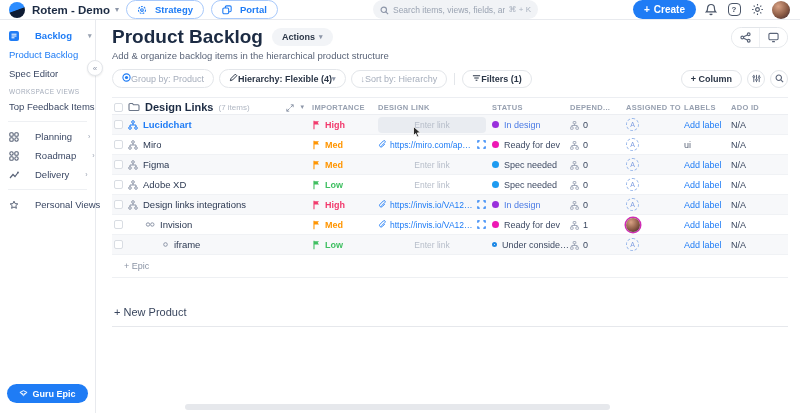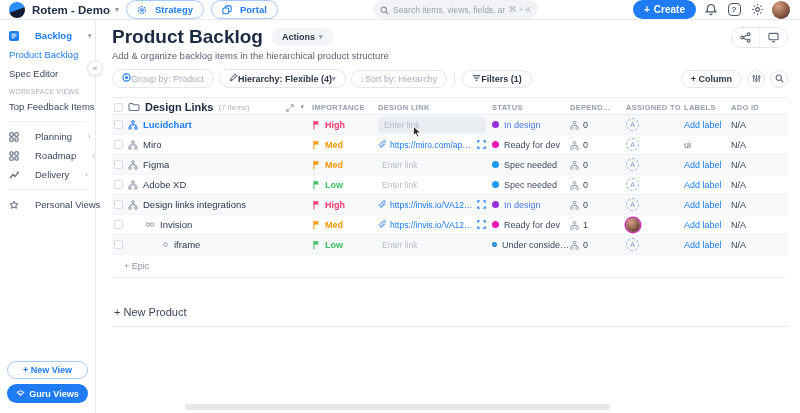--- a/index.html
+++ b/index.html
@@ -63,21 +63,21 @@
   .row-grid { display:grid; grid-template-columns:200px 66px 114px 78px 56px 58px 47px 1fr; align-items:center; }
   .ghead { height:17px; border-bottom:1px solid #eceef2; }
   .ghead .gname { display:flex; align-items:center; gap:5px; padding-left:2px; }
   .gtitle { font-size:11px; font-weight:bold; color:#1c2b43; }
   .gcount { font-size:8px; color:#b0b7c3; }
   .gicons { margin-left:auto; display:flex; align-items:center; gap:6px; padding-right:8px; color:#8d96a8; }
   .col-h { font-size:7.5px; color:#97a0b0; letter-spacing:.3px; font-weight:bold; white-space:nowrap; overflow:hidden; }
 
   .row { height:20px; border-bottom:1px solid #f0f2f5; }
   .row.stripe { background:#f7f8fa; }
-  .cell { display:flex; align-items:center; min-width:0; }
+  .cell { display:flex; align-items:center; min-width:0;text-align:center; }
   .cb { width:9px; height:9px; border:1px solid #d9dde3; border-radius:2px; background:#fff; flex:0 0 auto; cursor:pointer; }
   .name-cell { gap:5px; padding-left:2px; }
   .item-icon { display:flex; color:#8d96a8; flex:0 0 auto; }
   .item-icon.blue { color:#1f7cf5; }
   .item-name { font-size:9.5px; color:#2b3851; white-space:nowrap; overflow:hidden; text-overflow:ellipsis; cursor:pointer; }
   .item-name.blue { color:#1f7cf5; font-weight:bold; }
   .imp-cell { gap:4px; }
   .imp-text { font-size:9px; font-weight:bold; }
   .link-cell { font-size:8.5px; gap:3px; padding-right:6px; position:relative; }
   .link-text { color:#1f7cf5; white-space:nowrap; overflow:hidden; text-overflow:ellipsis; flex:1; cursor:pointer; }
@@ -222,27 +222,26 @@
       <div class="sb-item">
         <span class="sb-ico">
             <svg width="10" height="10" viewBox="0 0 10 10" fill="none" stroke="#5a6478" stroke-width="1">
               <path d="M5 1.2 6.1 3.6 8.8 3.9 6.8 5.7 7.4 8.3 5 7 2.6 8.3 3.2 5.7 1.2 3.9 3.9 3.6Z"></path>
             </svg>
           </span>
         <span>Personal Views</span>
         <span class="sb-chev">›</span>
       </div>
       <div class="sb-bottom">
-        <button class="sb-btn-outline">+ New View</button>
         <button class="sb-btn-solid">
           <span><svg width="9" height="9" viewBox="0 0 10 10" fill="none" stroke="#fff" stroke-width="1.1">
                 <path d="M1 5 5 3 9 5 5 7Z"></path>
                 <path d="M2.5 6.2 5 8.5 7.5 6.2"></path>
               </svg></span>
-          <span>Guru Views</span>
+          <span>Guru Epic</span>
         </button>
       </div>
     </div>
 
     <div class="main">
       <div class="title-row">
         <span class="page-title">Product Backlog</span>
         <div class="actions-pill">
           <span>Actions</span>
           <span class="chev">▾</span>

